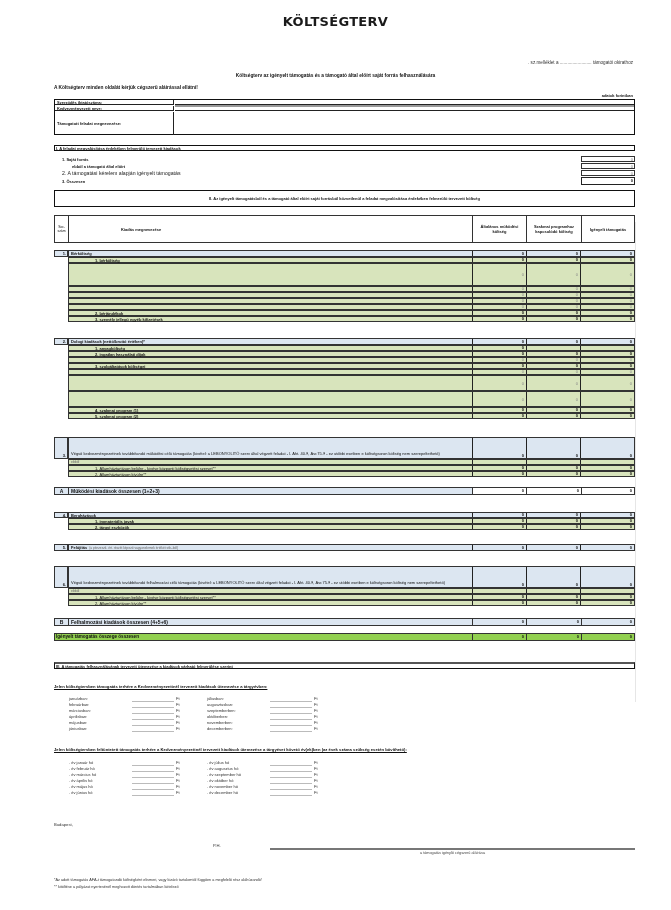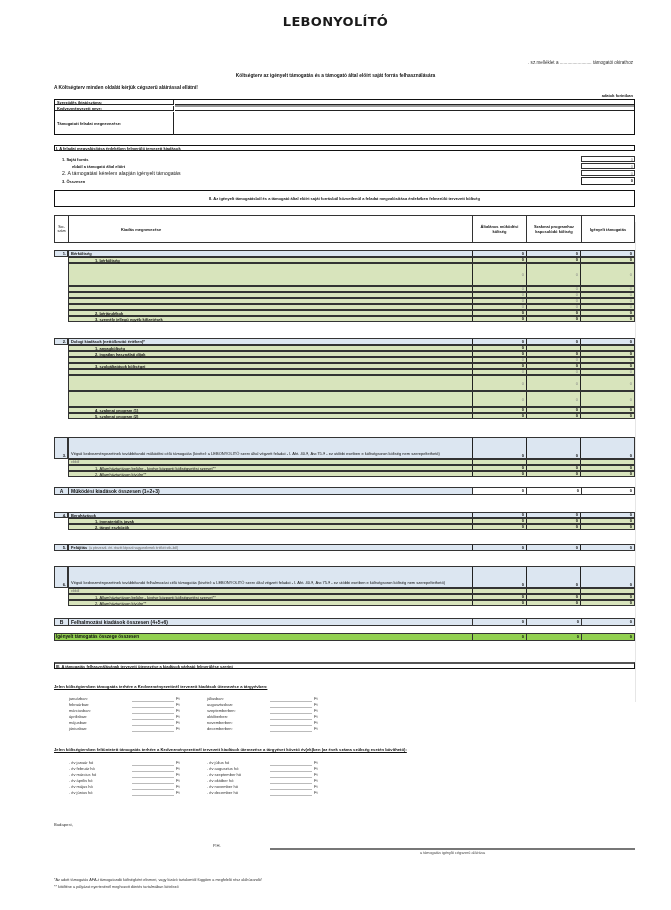--- a/index.html
+++ b/index.html
@@ -27,21 +27,21 @@
   .indent1 { padding-left: 26px !important; }
   .bold { font-weight: bold; }
   .month-row { position: absolute; font-size: 4px; color: #333; }
   .month-line { position: absolute; border-bottom: 1px solid #bbb; height: 1px; }
   .ft { position: absolute; font-size: 4px; color: #333; }
   .right-strip { position: absolute; left: 635px; top: 222px; width: 1px; height: 480px; background: #e6e6e6; }
 </style>
 </head>
 <body>
 
-<div class="abs title">LEBONYOLÍTÓ</div>
+<div class="abs title">KÖLTSÉGTERV</div>
 <div class="abs annex">. sz.melléklet a ......................... támogatói okirathoz</div>
 <div class="abs subtitle">Költségterv az igényelt támogatás és a támogató által előírt saját forrás felhasználására</div>
 <div class="abs warning">A Költségterv minden oldalát kérjük cégszerű aláírással ellátni!</div>
 <div class="abs unit">adatok forintban</div>
 
 <div class="abs thick" style="left:54px; top:99px; width:581px; height:36px;">
   <div class="abs" style="left:0; top:0; width:119px; height:5px; border-right:1px solid #222; border-bottom:1px solid #222;">
     <span class="cell-label">Szerződés iktatószáma:</span>
   </div>
   <div class="abs" style="left:120px; top:0; right:0; height:5px; border-bottom:1px solid #222;"></div>

